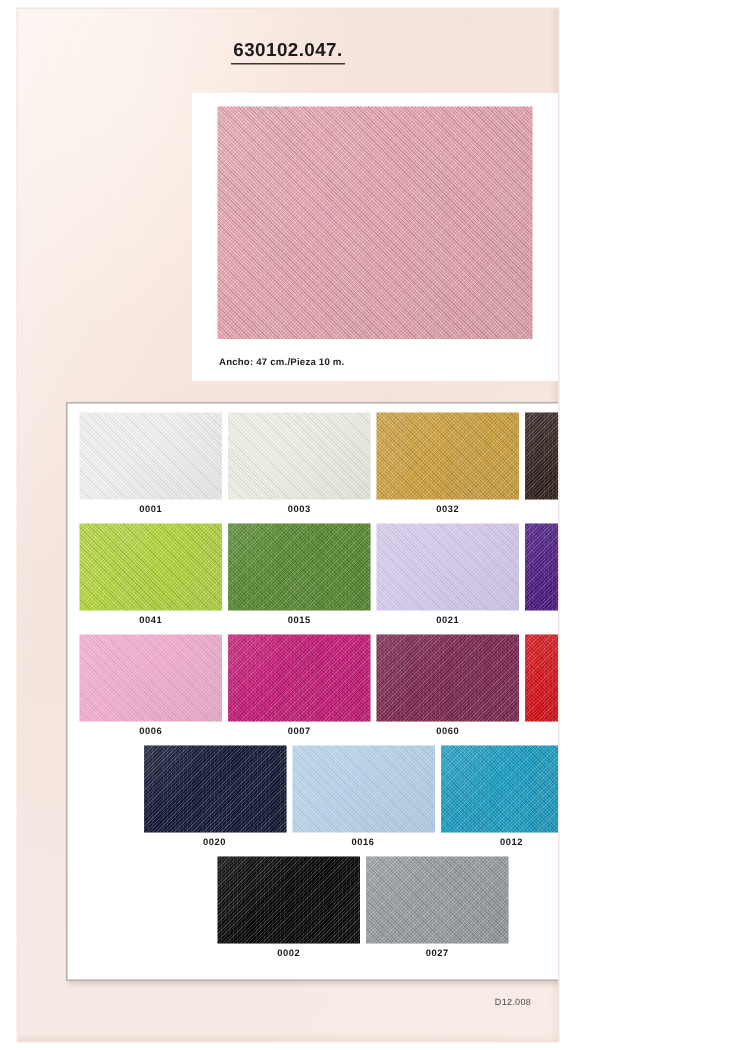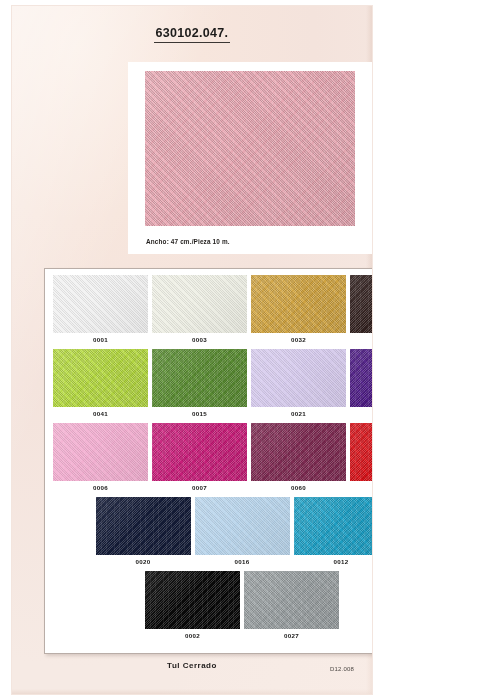--- a/index.html
+++ b/index.html
@@ -241,16 +241,15 @@
             <div class="code">0002</div>
           </div>
           <div class="cell">
             <div class="chip" style="background: repeating-linear-gradient(45deg, rgba(0, 0, 0, 0.15) 0px, rgba(0, 0, 0, 0.15) 0.6px, transparent 0.6px, transparent 1.7px), repeating-linear-gradient(-45deg, rgba(255, 255, 255, 0.19) 0px, rgba(255, 255, 255, 0.19) 0.6px, transparent 0.6px, transparent 1.7px), repeating-linear-gradient(90deg, rgba(255, 255, 255, 0.075) 0px, rgba(255, 255, 255, 0.075) 0.5px, transparent 0.5px, transparent 2.6px), linear-gradient(135deg, rgba(255, 255, 255, 0.1) 0%, rgba(255, 255, 255, 0) 40%, rgba(0, 0, 0, 0.05) 100%), linear-gradient(rgb(154, 160, 162), rgb(154, 160, 162));"></div>
             <div class="code">0027</div>
           </div>
         </div>
       </div>
   </div>
 
-  <div id="footer-title">Tul Cerrado</div>
   <div id="footer-code">D12.008</div>
 
 </div>
 
 </body></html>

